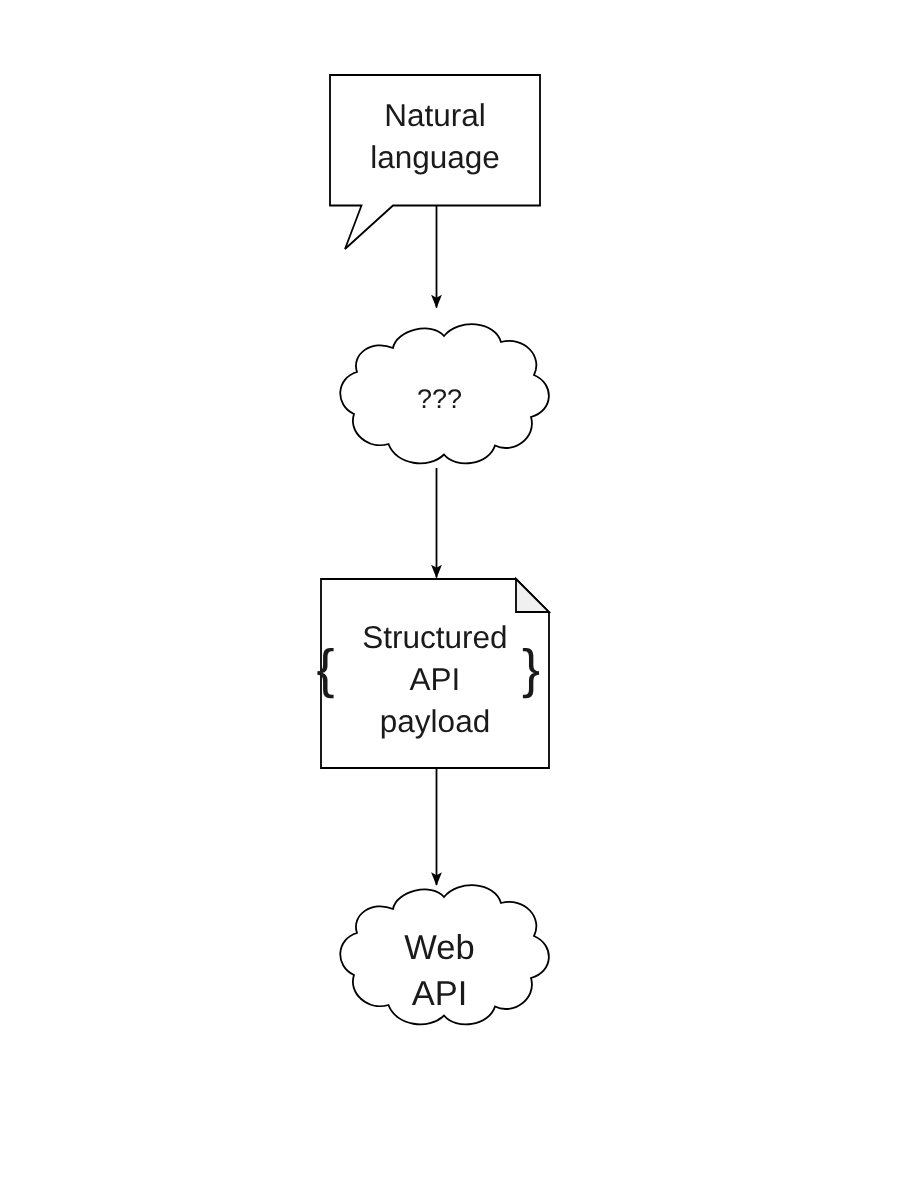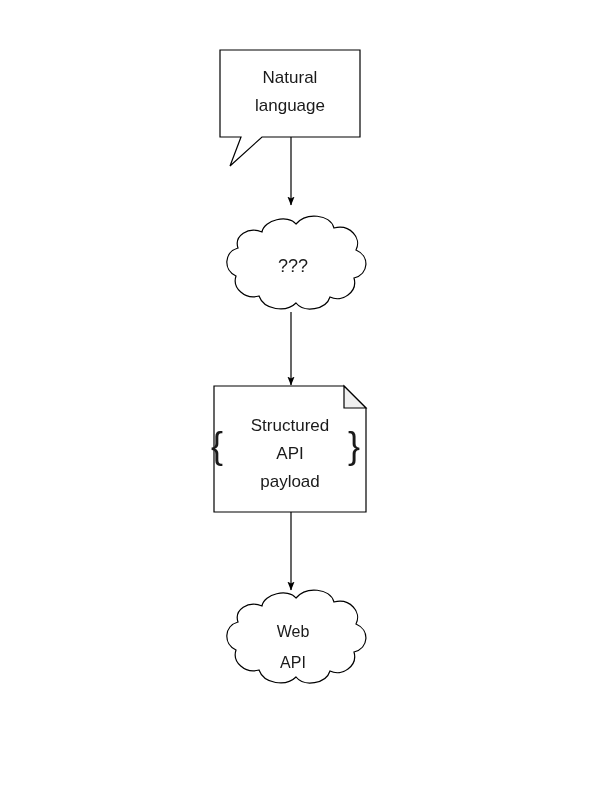--- a/index.html
+++ b/index.html
@@ -24,21 +24,21 @@
     position: absolute;
     top: 0;
     left: 0;
     width: 600px;
     height: 800px;
   }
   .node-label {
     position: absolute;
     text-align: center;
     font-family: "Liberation Sans", sans-serif;
-    font-size: 17px;
+    font-size: 21px;
     line-height: 28px;
     color: #1a1a1a;
     white-space: pre-line;
     pointer-events: none;
   }
   .brace-glyph {
     position: absolute;
     font-family: "Liberation Sans", sans-serif;
     font-size: 36px;
     line-height: 36px;
@@ -71,21 +71,21 @@
   }
   #brace-close {
     left: 348px;
     top: 428px;
   }
   
   #label-web-api {
     left: 228px;
     top: 616px;
     width: 130px;
-    font-size: 16px;
+    font-size: 23px;
     line-height: 31px;
   }
 </style>
 </head>
 <body>
 
 <div id="diagram-canvas">
 
   <svg id="diagram-svg" viewBox="0 0 600 800" xmlns="http://www.w3.org/2000/svg">
     <defs>

